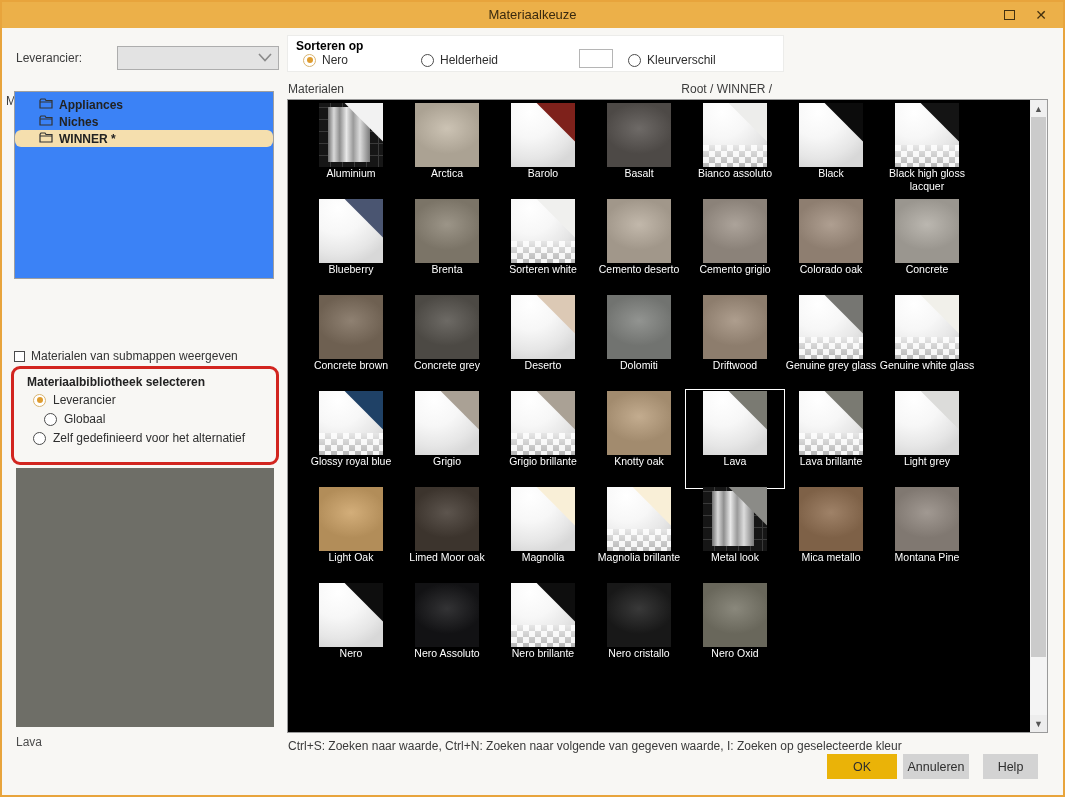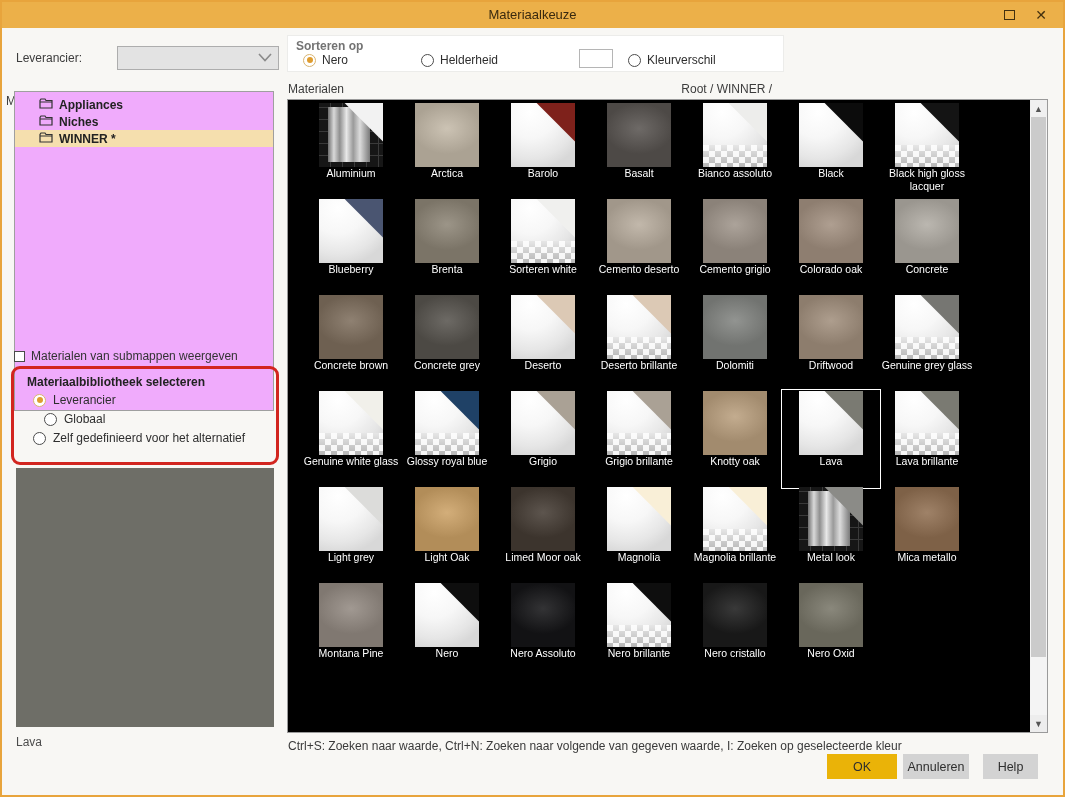--- a/index.html
+++ b/index.html
@@ -14,41 +14,41 @@
   .win-btn { position:absolute; top:4px; width:20px; height:18px; display:flex; align-items:center; justify-content:center; cursor:pointer; color:#43300f; }
   .win-btn.maximize { right:44px; }
   .win-btn.close { right:12px; font-size:14px; }
   .max-glyph { width:11px; height:10px; border:1.5px solid #43300f; display:inline-block; }
 
   
   .lbl { position:absolute; color:#3c3c3c; }
   .dropdown { position:absolute; left:115px; top:44px; width:162px; height:24px; background:#e3e3e3; border:1px solid #adadad; }
   .dropdown svg { position:absolute; right:6px; top:6px; }
 
-  .treebox { position:absolute; left:12px; top:89px; width:260px; height:320px; background:#f0abfc; border:1px solid #9f9f9f; padding-top:4px; }
+  .treebox { position:absolute; left:12px; top:89px; width:260px; height:188px; background:#3b82f6; border:1px solid #9f9f9f; padding-top:4px; }
   .tree-item { display:flex; align-items:center; gap:6px; height:17px; padding-left:24px; font-weight:bold; color:#222; cursor:default; }
-  .tree-item.selected { background:#f5dfae; }
+  .tree-item.selected { background:#f5dfae;border-radius:6px; }
   .tree-item svg { flex:0 0 auto; }
 
   .checkrow { position:absolute; left:12px; top:347px; display:flex; align-items:center; gap:6px; }
   .checkbox { width:11px; height:11px; background:#fff; border:1px solid #4a4a4a; }
 
   .libbox { position:absolute; left:9px; top:364px; width:268px; height:99px; border:3px solid #d2251f; border-radius:9px; background:transparent; }
   .libbox .boxtitle { position:absolute; left:13px; top:6px; font-weight:bold; color:#222; }
   .radio-row { position:absolute; display:flex; align-items:center; gap:7px; color:#2e2e2e; }
   .radio { width:13px; height:13px; border-radius:50%; background:#fff; border:1.5px solid #4c4c4c; position:relative; flex:0 0 auto; }
   .radio.sel { border-color:#d9b470; }
   .radio.sel::after { content:""; position:absolute; left:2.5px; top:2.5px; width:6px; height:6px; border-radius:50%; background:#df9c2e; }
 
   .preview { position:absolute; left:14px; top:466px; width:258px; height:259px; }
   .preview-label { position:absolute; left:14px; top:733px; color:#4c4c4c; }
 
   
   .sortpanel { position:absolute; left:285px; top:33px; width:497px; height:37px; background:#fff; border:1px solid #ececea; }
-  .sortpanel .boxtitle { position:absolute; left:8px; top:3px; font-weight:bold; color:#737373; }
+  .sortpanel .boxtitle { position:absolute; left:8px; top:3px; font-weight:bold; color:#000000; }
   .sort-opt { position:absolute; top:17px; display:flex; align-items:center; gap:6px; color:#2e2e2e; }
   .kv-input { position:absolute; left:291px; top:13px; width:34px; height:19px; background:#fff; border:1px solid #b5b5b5; font-size:11px; padding:1px 3px; font-family:"Liberation Sans",sans-serif; }
 
   
   .mats-label { position:absolute; left:286px; top:80px; color:#3c3c3c; }
   .breadcrumb { position:absolute; left:285px; top:80px; width:485px; text-align:right; color:#3c3c3c; }
 
   
   .gridwrap { position:absolute; left:285px; top:97px; width:761px; height:634px; border:1px solid #9a9a9a; background:#000; }
   .grid { position:absolute; left:0; top:0; width:744px; height:632px; background:#000; display:grid; grid-template-columns:repeat(7,96px); grid-auto-rows:96px; padding:3px 0 0 15px; overflow:hidden; }
@@ -253,27 +253,20 @@
           <div class="tile" style="background: radial-gradient(75% 55% at 50% 40%, rgb(109, 106, 101) 0%, rgb(76, 73, 68) 72%);"></div>
           <div class="mat-label">Concrete grey</div>
         </div>
         <div class="mat-cell">
           <div class="tile" style="background: radial-gradient(58px at 30% 14%, rgb(255, 255, 255) 0%, rgb(247, 247, 247) 45%, rgb(230, 230, 230) 80%, rgb(216, 216, 216) 100%);">
             <div class="tri" style="background: rgb(220, 201, 181);"></div>
           </div>
           <div class="mat-label">Deserto</div>
         </div>
         <div class="mat-cell">
-          <div class="tile" style="background: radial-gradient(58px at 30% 14%, rgb(255, 255, 255) 0%, rgb(247, 247, 247) 45%, rgb(230, 230, 230) 80%, rgb(216, 216, 216) 100%);">
-            <div class="floor"></div>
-            <div class="tri" style="background: rgb(220, 201, 181);"></div>
-          </div>
-          <div class="mat-label">Deserto brillante</div>
-        </div>
-        <div class="mat-cell">
           <div class="tile" style="background: radial-gradient(75% 55% at 50% 40%, rgb(146, 148, 145) 0%, rgb(113, 115, 112) 72%);"></div>
           <div class="mat-label">Dolomiti</div>
         </div>
         <div class="mat-cell">
           <div class="tile" style="background: radial-gradient(75% 55% at 50% 40%, rgb(174, 158, 142) 0%, rgb(141, 125, 109) 72%);"></div>
           <div class="mat-label">Driftwood</div>
         </div>
         <div class="mat-cell">
           <div class="tile" style="background: radial-gradient(58px at 30% 14%, rgb(255, 255, 255) 0%, rgb(247, 247, 247) 45%, rgb(230, 230, 230) 80%, rgb(216, 216, 216) 100%);">
             <div class="floor"></div>

